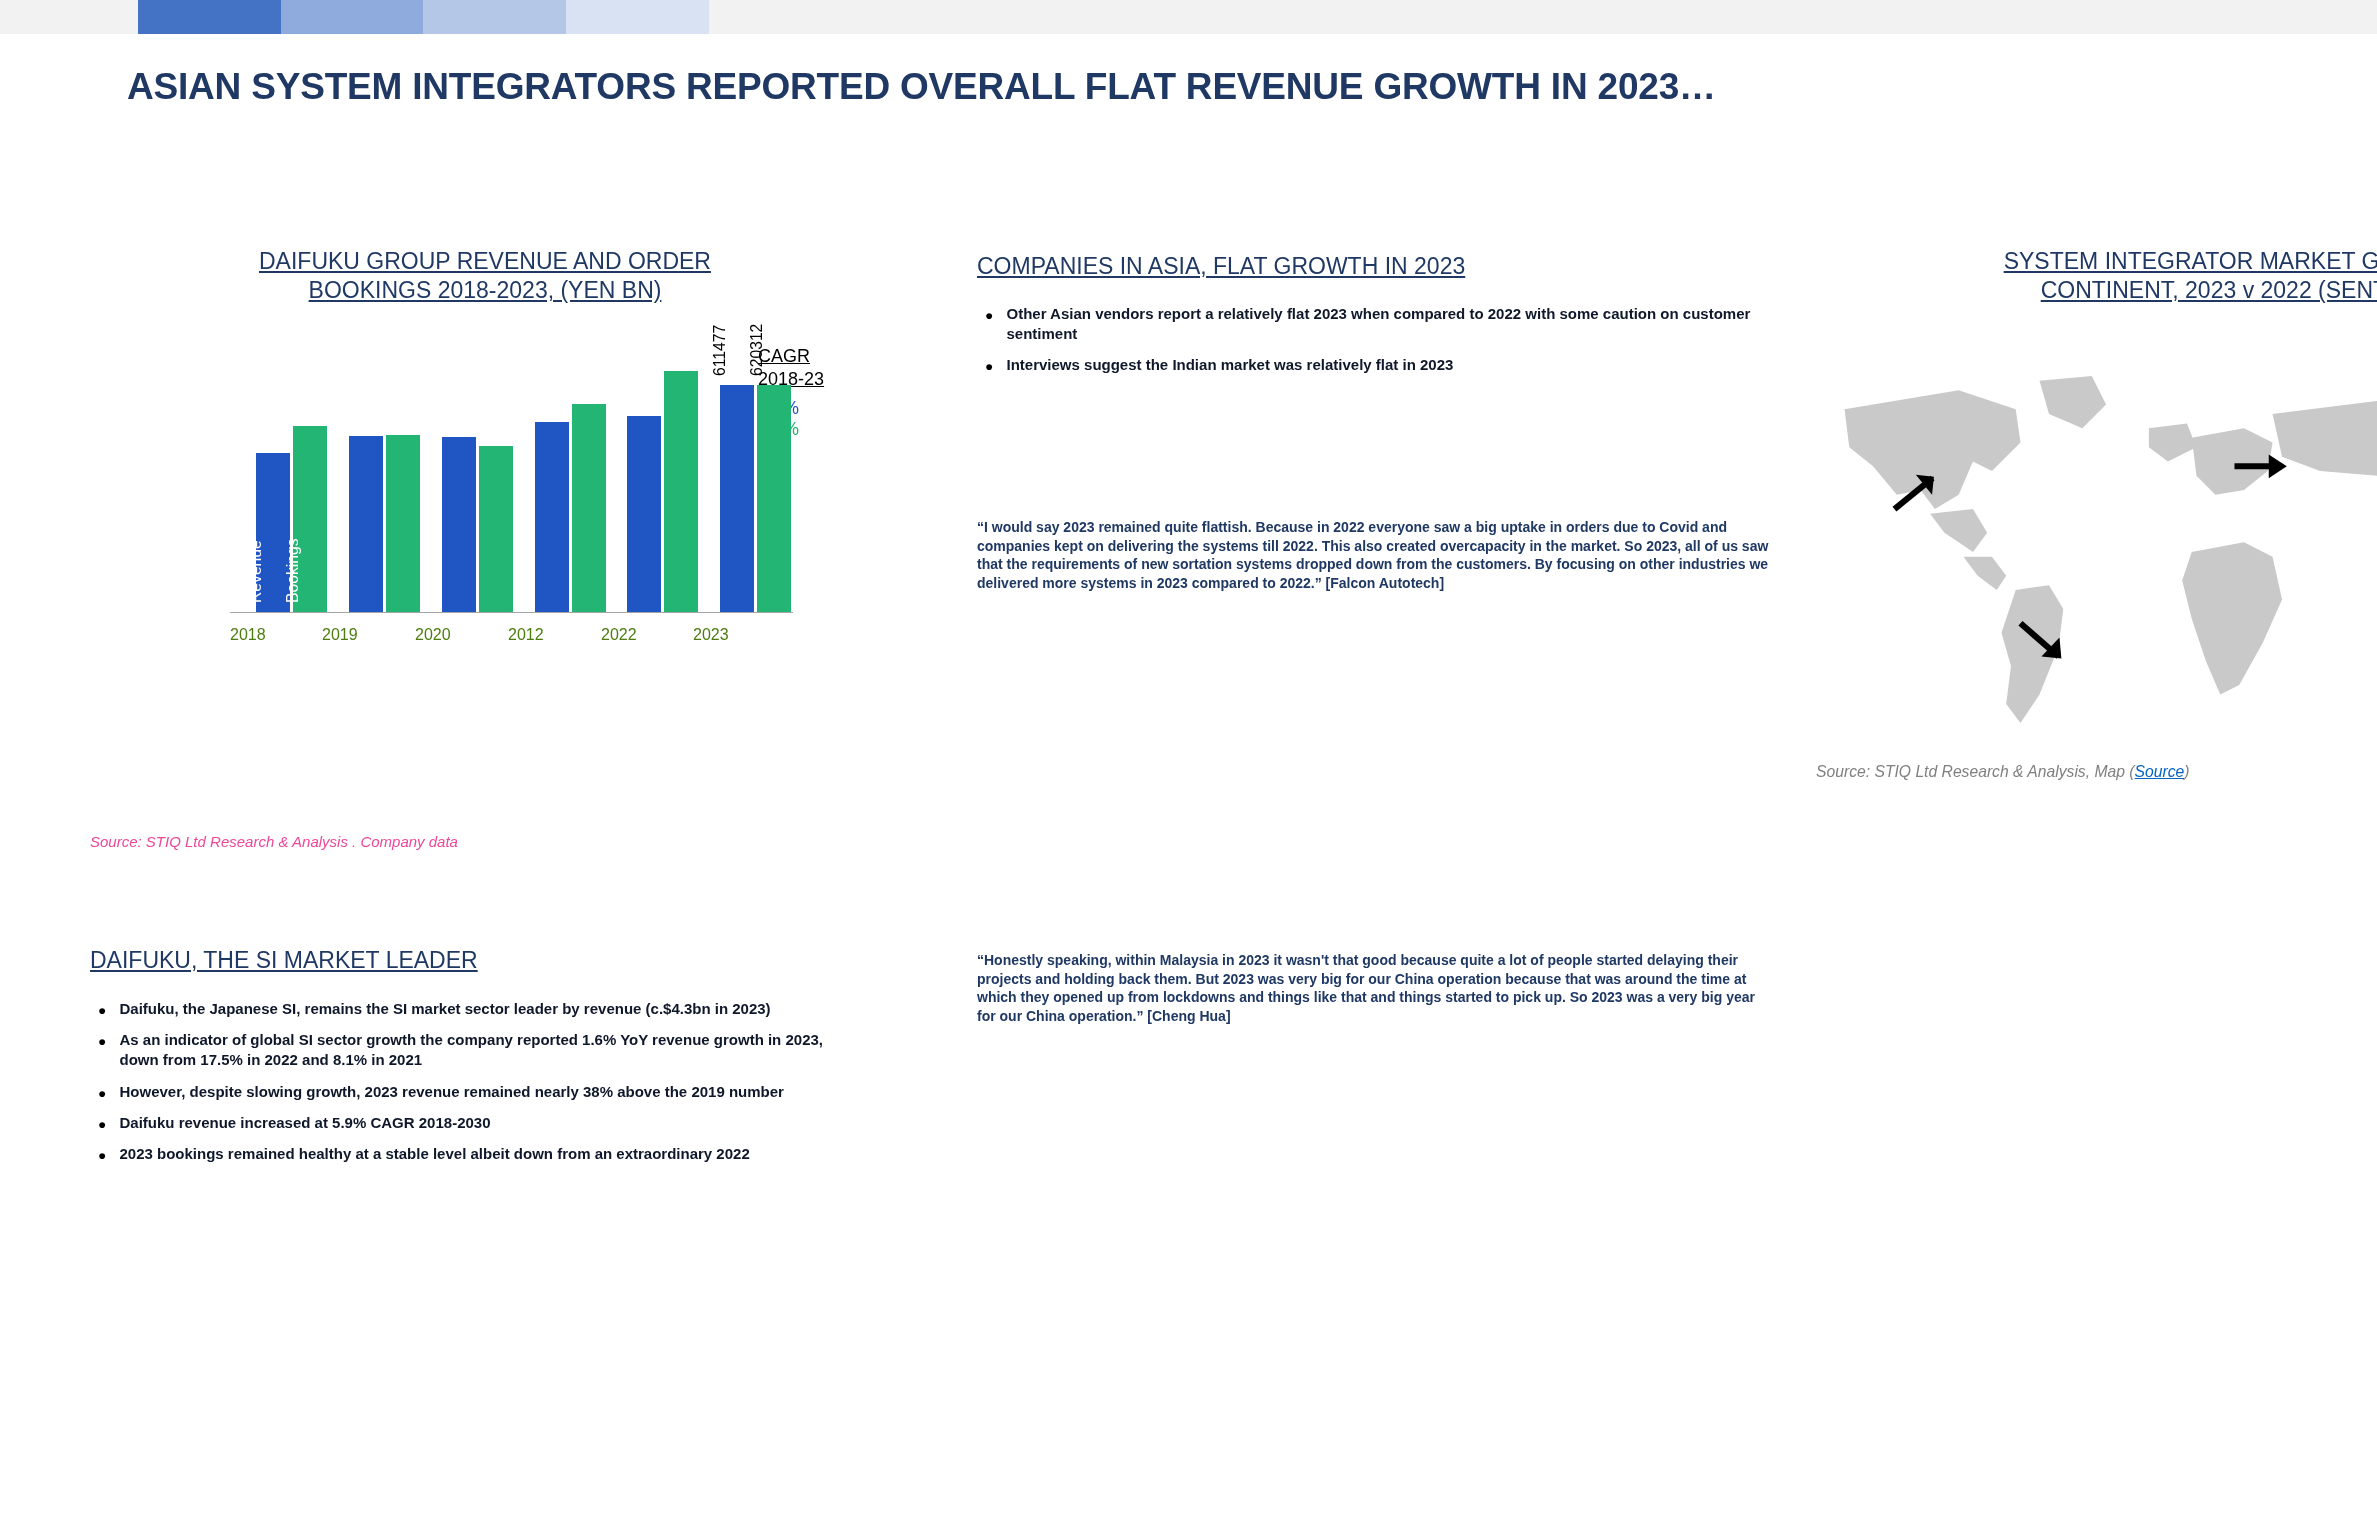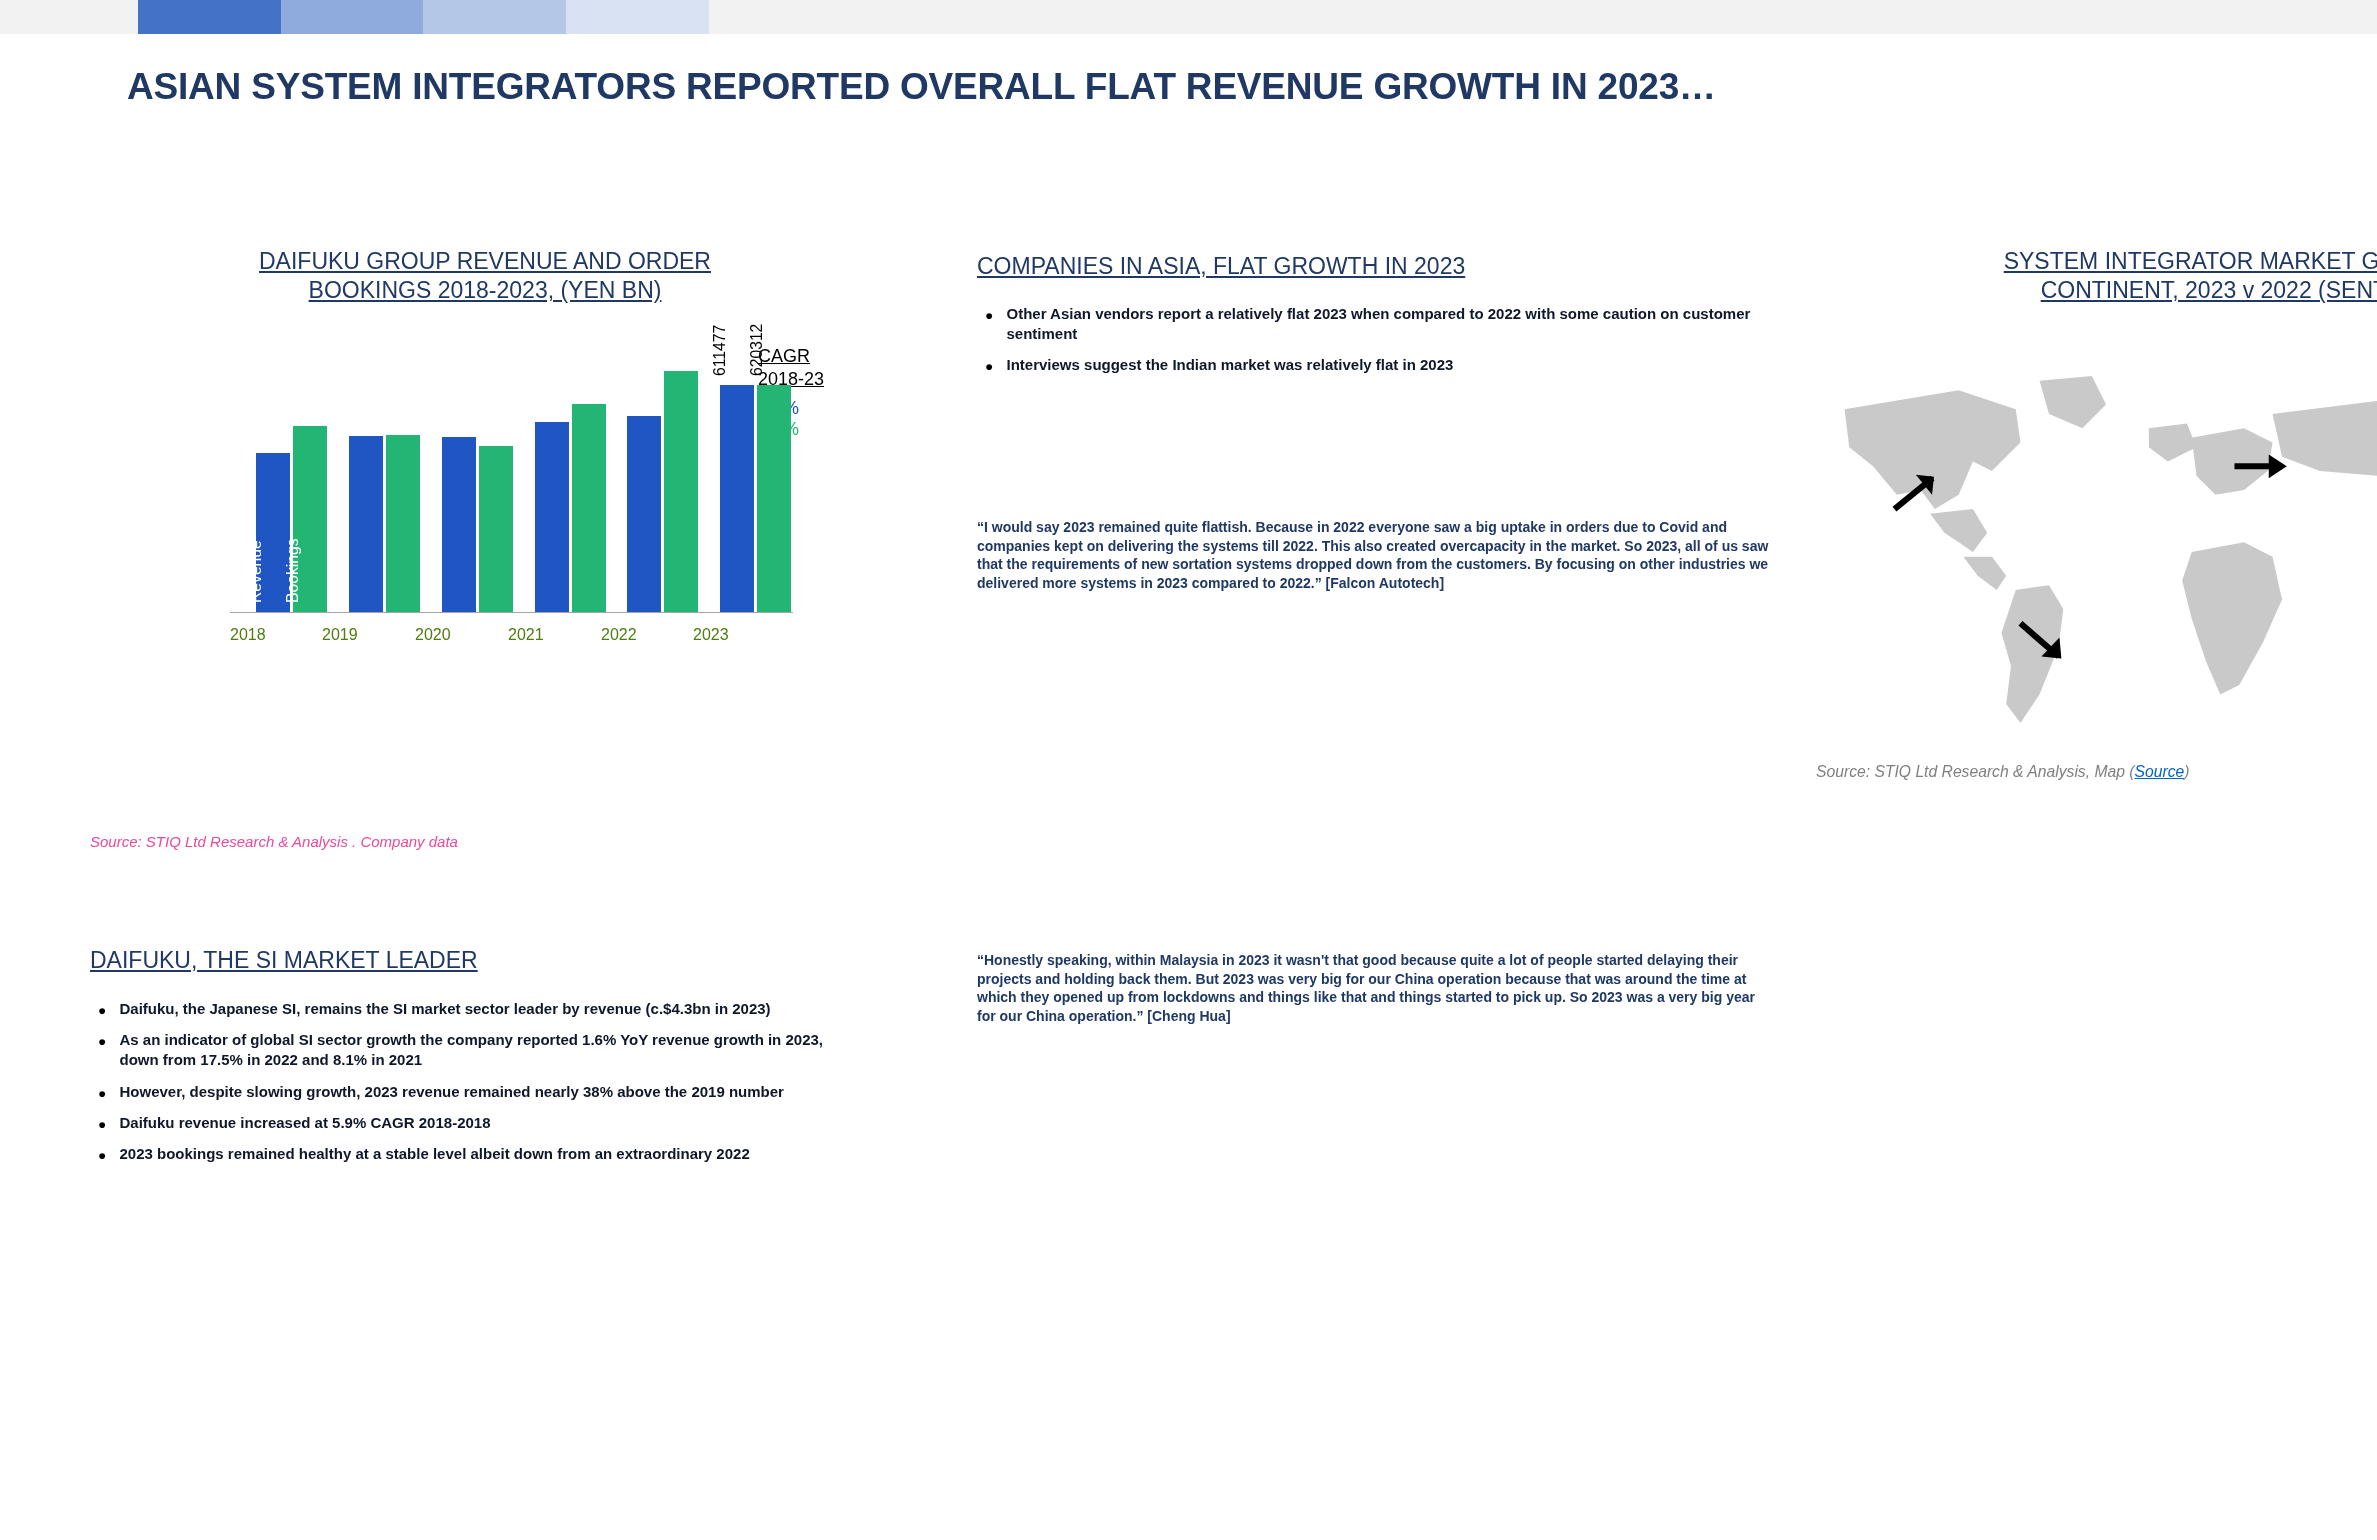--- a/index.html
+++ b/index.html
@@ -155,35 +155,35 @@
       <div class="bar rev" style="left:592px; height:227px;">
         <div class="valuelabel-rot" style="left:8.6px; bottom:236px;">611477</div>
       </div>
       <div class="bar bok" style="left:629px; height:227px;">
         <div class="valuelabel-rot" style="left:8.6px; bottom:236px;">620312</div>
       </div>
 
       <div class="xtick" style="left:102px;">2018</div>
       <div class="xtick" style="left:194px;">2019</div>
       <div class="xtick" style="left:287px;">2020</div>
-      <div class="xtick" style="left:380px;">2021</div>
+      <div class="xtick" style="left:380px;">2012</div>
       <div class="xtick" style="left:473px;">2022</div>
       <div class="xtick" style="left:565px;">2023</div>
     </div>
   </div>
 
   <div class="src-note" style="left:90px; top:813px;">Source: STIQ Ltd Research &amp; Analysis . Company data</div>
 
   <div class="col-head" style="left:90px; top:946px; width:713px;">DAIFUKU, THE SI MARKET LEADER</div>
 
   <div class="bullets" style="left:90px; top:999px; width:775px;">
     <div class="li">Daifuku, the Japanese SI, remains the SI market sector leader by revenue (c.$4.3bn in 2023)</div>
     <div class="li">As an indicator of global SI sector growth the company reported 1.6% YoY revenue growth in 2023, down from 17.5% in 2022 and 8.1% in 2021</div>
     <div class="li">However, despite slowing growth, 2023 revenue remained nearly 38% above the 2019 number</div>
-    <div class="li">Daifuku revenue increased at 5.9% CAGR 2018-2018</div>
+    <div class="li">Daifuku revenue increased at 5.9% CAGR 2018-2030</div>
     <div class="li">2023 bookings remained healthy at a stable level albeit down from an extraordinary 2022</div>
   </div>
 
   <div class="col-head" style="left:977px; top:252px; width:799px;">COMPANIES IN ASIA, FLAT GROWTH IN 2023</div>
 
   <div class="bullets" style="left:977px; top:304px; width:799px;">
     <div class="li">Other Asian vendors report a relatively flat 2023 when compared to 2022 with some caution on customer sentiment</div>
     <div class="li">Interviews suggest the Indian market was relatively flat in 2023</div>
   </div>
 

